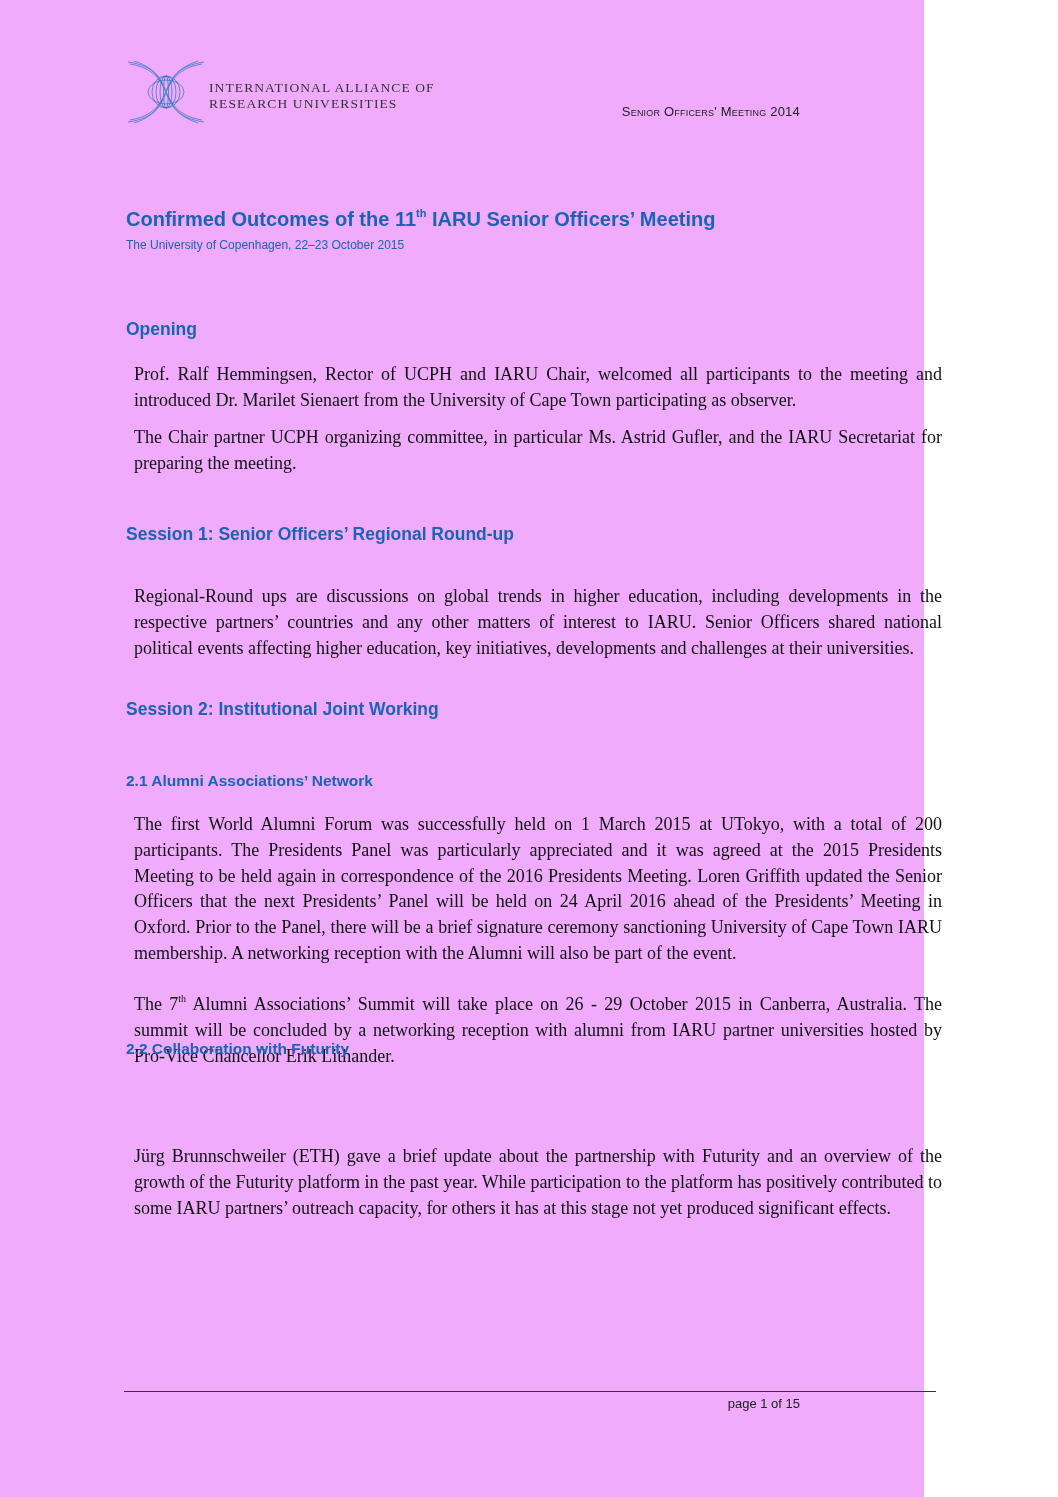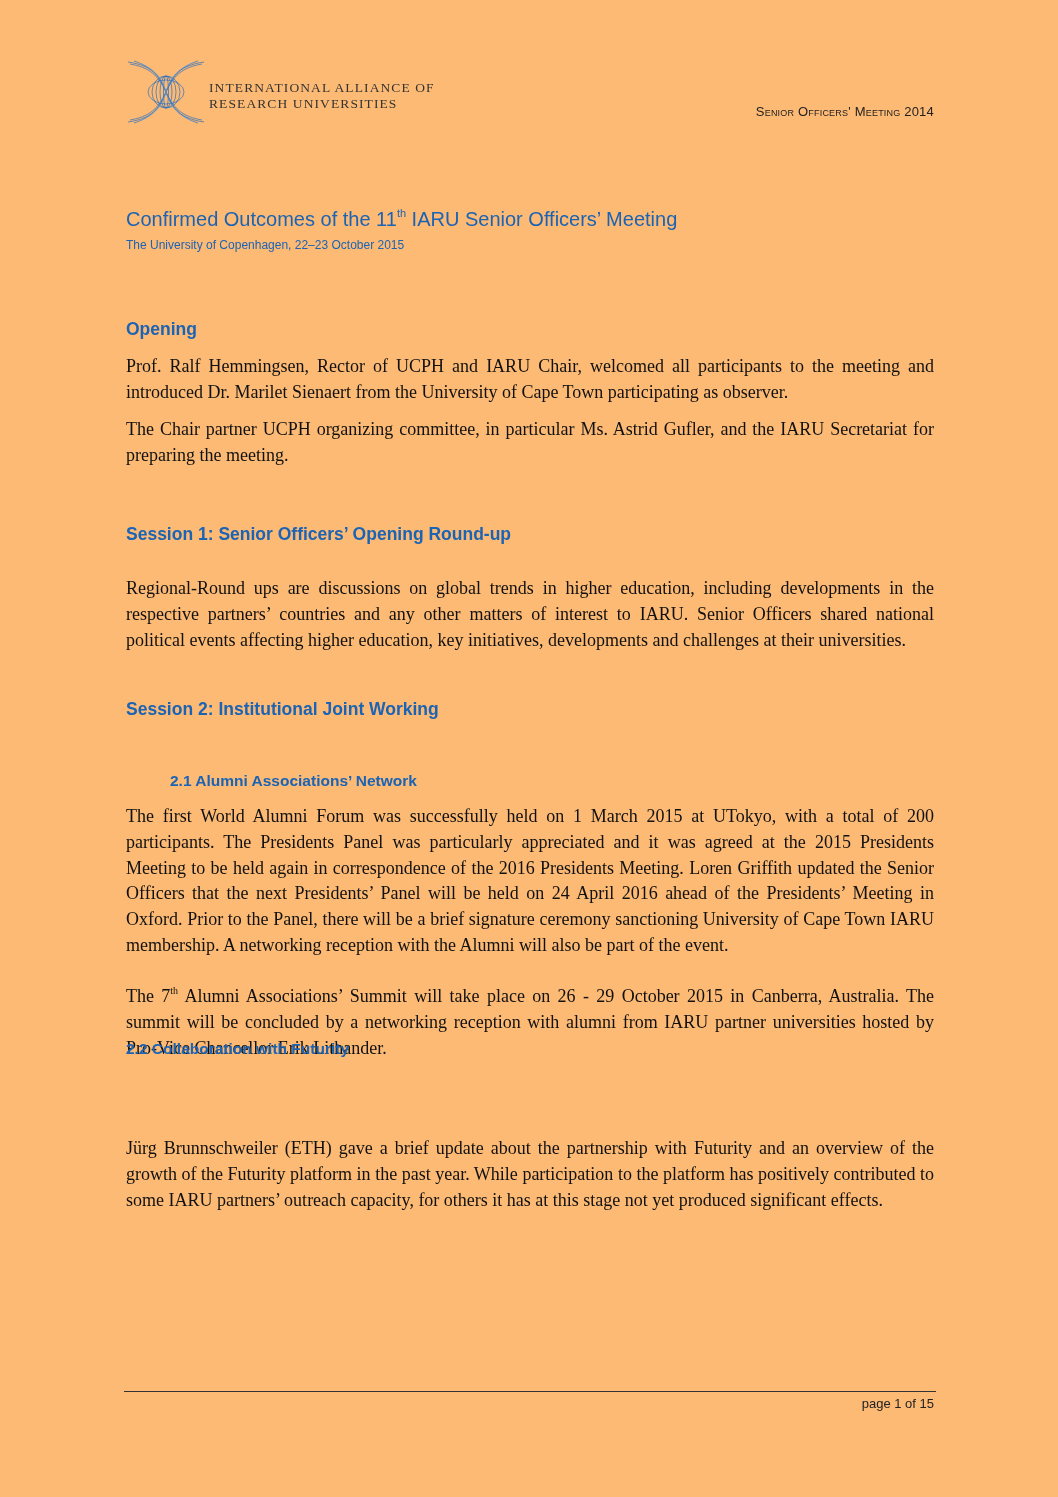--- a/index.html
+++ b/index.html
@@ -10,23 +10,23 @@
     body {
       width: 1058px;
       height: 1497px;
       position: relative;
       overflow: hidden;
       color: #111111;
     }
     .page {
       position: absolute;
       left: 0; top: 0;
-      width: 1058px;
+      width: 924px;
       height: 1497px;
-      background: #fdba74;
+      background: #f0abfc;
     }
     
     .logo {
       position: absolute;
       left: 126px;
       top: 58px;
       width: 290px;
       height: 70px;
     }
     .logo-mark {
@@ -64,21 +64,21 @@
       position: absolute;
       left: 126px;
       top: 0;
       width: 808px;
     }
     .doc-title {
       position: absolute;
       left: 0;
       top: 208px;
       font-family: "Liberation Sans", sans-serif;
-      font-weight: normal;
+      font-weight: bold;
       font-size: 20px;
       color: #1b63b4;
       white-space: nowrap;
     }
     .doc-title sup {
       font-size: 11px;
       vertical-align: 9px;
       line-height: 0;
     }
     .doc-subtitle {
@@ -110,21 +110,21 @@
     }
     .para {
       position: absolute;
       left: 0;
       width: 808px;
       font-family: "Liberation Serif", serif;
       font-size: 18px;
       line-height: 25.8px;
       text-align: justify;
       color: #111111;
-      margin: 0;
+      margin: 8px;
     }
     .para sup {
       font-size: 10px;
       vertical-align: 8px;
       line-height: 0;
     }
     
     .footer-rule {
       position: absolute;
       left: 124px;
@@ -179,26 +179,26 @@
   <div class="content">
 
     <div class="doc-title"><span>Confirmed Outcomes of the 11</span><sup>th</sup><span> IARU Senior Officers’ Meeting</span></div>
 
     <div class="doc-subtitle">The University of Copenhagen, 22–23 October 2015</div>
 
     <div class="h2" style="top:319px;">Opening</div>
     <p class="para" style="top:354px;">Prof. Ralf Hemmingsen, Rector of UCPH and IARU Chair, welcomed all participants to the meeting and introduced Dr. Marilet Sienaert from the University of Cape Town participating as observer.</p>
     <p class="para" style="top:417px;">The Chair partner UCPH organizing committee, in particular Ms. Astrid Gufler, and the IARU Secretariat for preparing the meeting.</p>
 
-    <div class="h2" style="top:524px;">Session 1: Senior Officers’ Opening Round-up</div>
+    <div class="h2" style="top:524px;">Session 1: Senior Officers’ Regional Round-up</div>
     <p class="para" style="top:576px;">Regional-Round ups are discussions on global trends in higher education, including developments in the respective partners’ countries and any other matters of interest to IARU. Senior Officers shared national political events affecting higher education, key initiatives, developments and challenges at their universities.</p>
 
     <div class="h2" style="top:699px;">Session 2: Institutional Joint Working</div>
 
-    <div class="h3" style="top:772px;margin-left:44px;">2.1 Alumni Associations’ Network</div>
+    <div class="h3" style="top:772px;">2.1 Alumni Associations’ Network</div>
     <p class="para" style="top:804px;">The first World Alumni Forum was successfully held on 1 March 2015 at UTokyo, with a total of 200 participants. The Presidents Panel was particularly appreciated and it was agreed at the 2015 Presidents Meeting to be held again in correspondence of the 2016 Presidents Meeting. Loren Griffith updated the Senior Officers that the next Presidents’ Panel will be held on 24 April 2016 ahead of the Presidents’ Meeting in Oxford. Prior to the Panel, there will be a brief signature ceremony sanctioning University of Cape Town IARU membership. A networking reception with the Alumni will also be part of the event.</p>
     <p class="para" style="top:984px;"><span>The 7</span><sup>th</sup><span> Alumni Associations’ Summit will take place on 26 - 29 October 2015 in Canberra, Australia. The summit will be concluded by a networking reception with alumni from IARU partner universities hosted by Pro-Vice Chancellor Erik Lithander.</span></p>
 
     <div class="h3" style="top:1040px;">2.2 Collaboration with Futurity</div>
     <p class="para" style="top:1136px;">Jürg Brunnschweiler (ETH) gave a brief update about the partnership with Futurity and an overview of the growth of the Futurity platform in the past year. While participation to the platform has positively contributed to some IARU partners’ outreach capacity, for others it has at this stage not yet produced significant effects.</p>
   </div>
 
   <div class="footer-rule"></div>
   <div class="page-number">page 1 of 15</div>
 </div>

